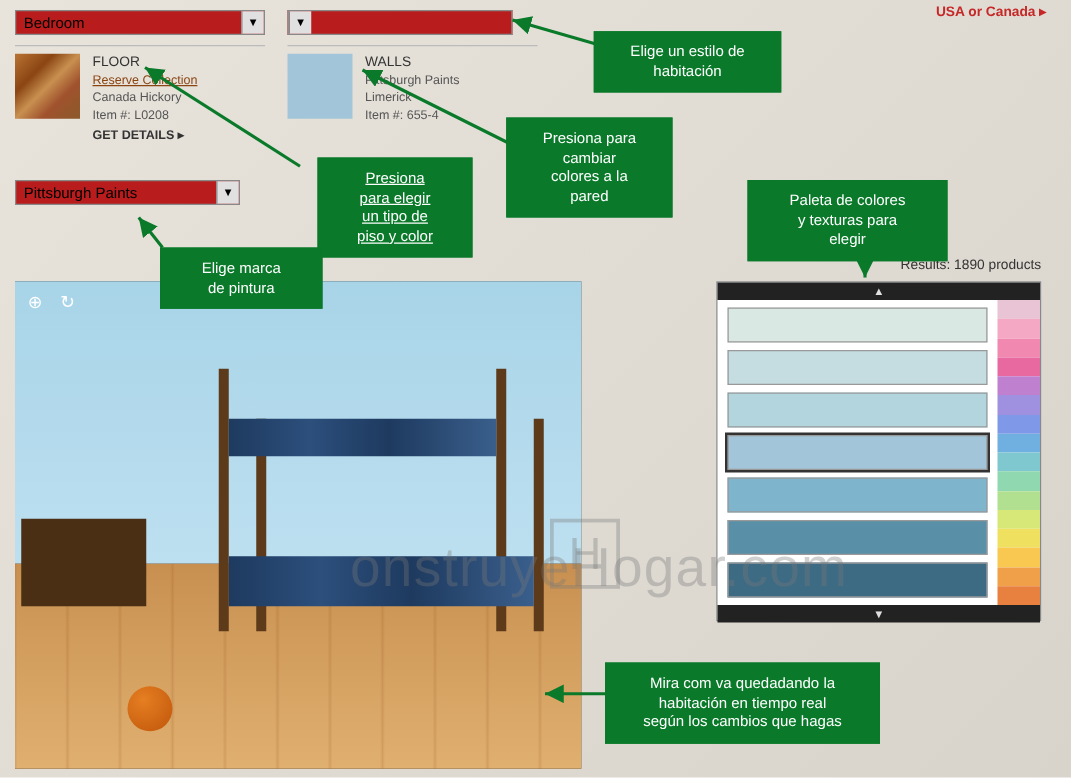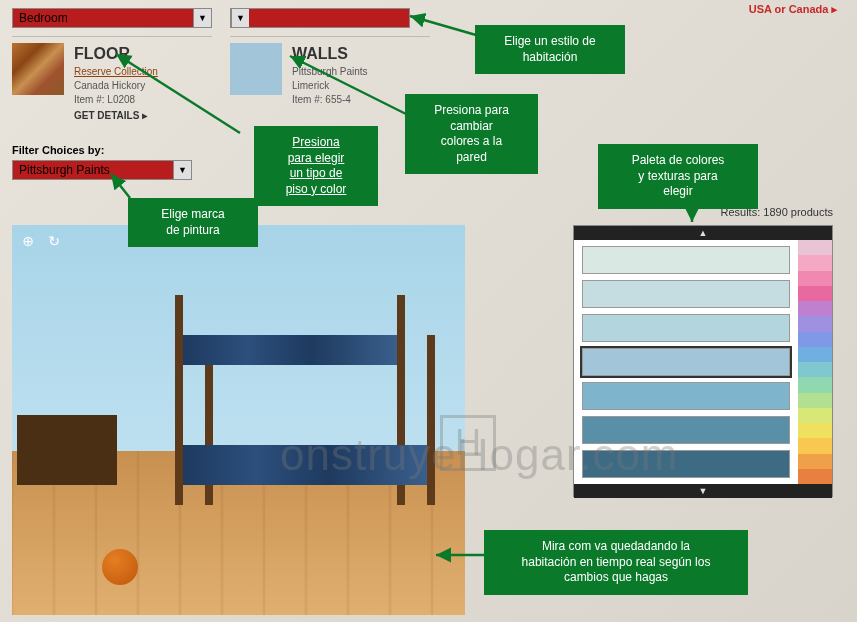--- a/index.html
+++ b/index.html
@@ -74,22 +74,22 @@
   background: linear-gradient(135deg, #b87333 0%, #8b4513 30%, #c89050 50%, #a0522d 70%, #8b5a2b 100%);
 }
 .wall-swatch {
   background: #a3c5d9;
 }
 .swatch-info {
   font-size: 10px;
   line-height: 1.4;
 }
 .swatch-title {
-  font-weight: bold;
-  font-size: 16px;
+  font-weight: normal;
+  font-size: 11px;
   color: #333;
 }
 .swatch-link {
   color: #8b4513;
   text-decoration: underline;
   font-size: 10px;
 }
 .swatch-meta {
   color: #555;
 }
@@ -318,21 +318,20 @@
     <div class="swatch-info">
       <div class="swatch-title">WALLS</div>
       <div class="swatch-meta">Pittsburgh Paints</div>
       <div class="swatch-meta">Limerick</div>
       <div class="swatch-meta">Item #: 655-4</div>
     </div>
   </div>
 </div>
 
 <div class="filter-section">
-  <div class="filter-label">Filter Choices by:</div>
   <div class="dropdown dd-filter">
     <span class="dropdown-text">Pittsburgh Paints</span>
     <span class="dropdown-btn">▼</span>
   </div>
 </div>
 
 <div class="room-preview">
   <div class="preview-sky"></div>
   <div class="preview-floor"></div>
   <div class="desk"></div>
@@ -385,21 +384,21 @@
       </div>
   </div>
   <div class="palette-scroll-down">▼</div>
 </div>
 
 <div class="callout" style="top:25px; left:475px; width:150px;">Elige un estilo de habitación</div>
 <div class="callout" style="top:94px; left:405px; width:133px;">Presiona para cambiar colores a la pared</div>
 <div class="callout" style="top:126px; left:254px; width:124px;text-decoration:underline;">Presiona para elegir un tipo de piso y color</div>
 <div class="callout" style="top:198px; left:128px; width:130px;">Elige marca de pintura</div>
 <div class="callout" style="top:144px; left:598px; width:160px;">Paleta de colores y texturas para elegir</div>
-<div class="callout" style="top:530px; left:484px; width:264px;">Mira com va quedadando la habitación en tiempo real según  los cambios que hagas</div>
+<div class="callout" style="top:530px; left:484px; width:220px;">Mira com va quedadando la habitación en tiempo real según  los cambios que hagas</div>
 
 <svg class="arrow" style="top:10px; left:404px;" width="75" height="30">
   <defs>
       <marker id="ah" markerWidth="8" markerHeight="8" refX="6" refY="3" orient="auto">
         <path d="M0,0 L6,3 L0,6 Z" fill="#0a7a2a"></path>
       </marker>
     </defs>
   <line x1="72" y1="25" x2="6" y2="6" stroke="#0a7a2a" stroke-width="2.5" marker-end="url(#ah)"></line>
 </svg>
 <svg class="arrow" style="top:50px; left:284px;" width="125" height="70">

